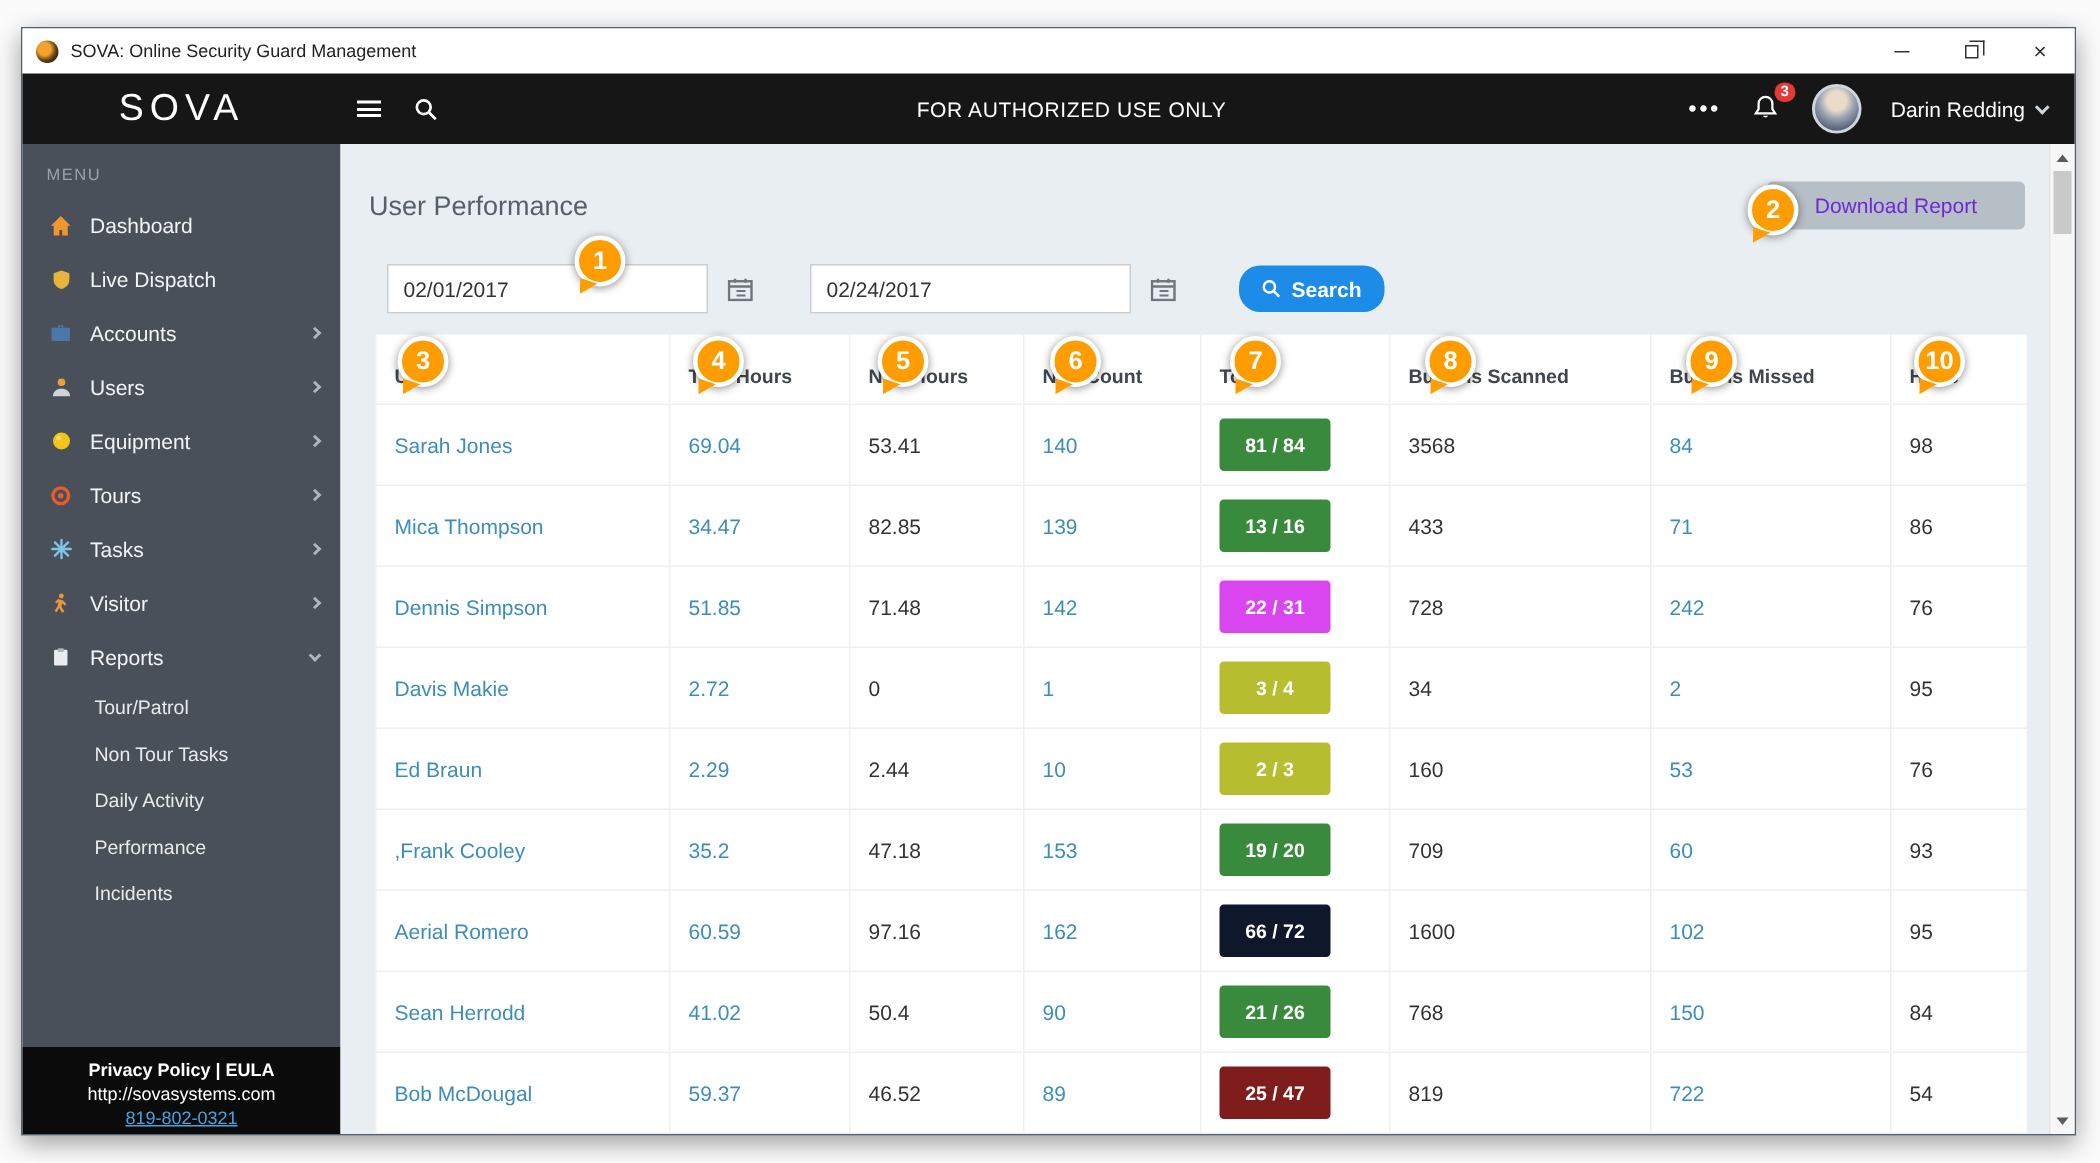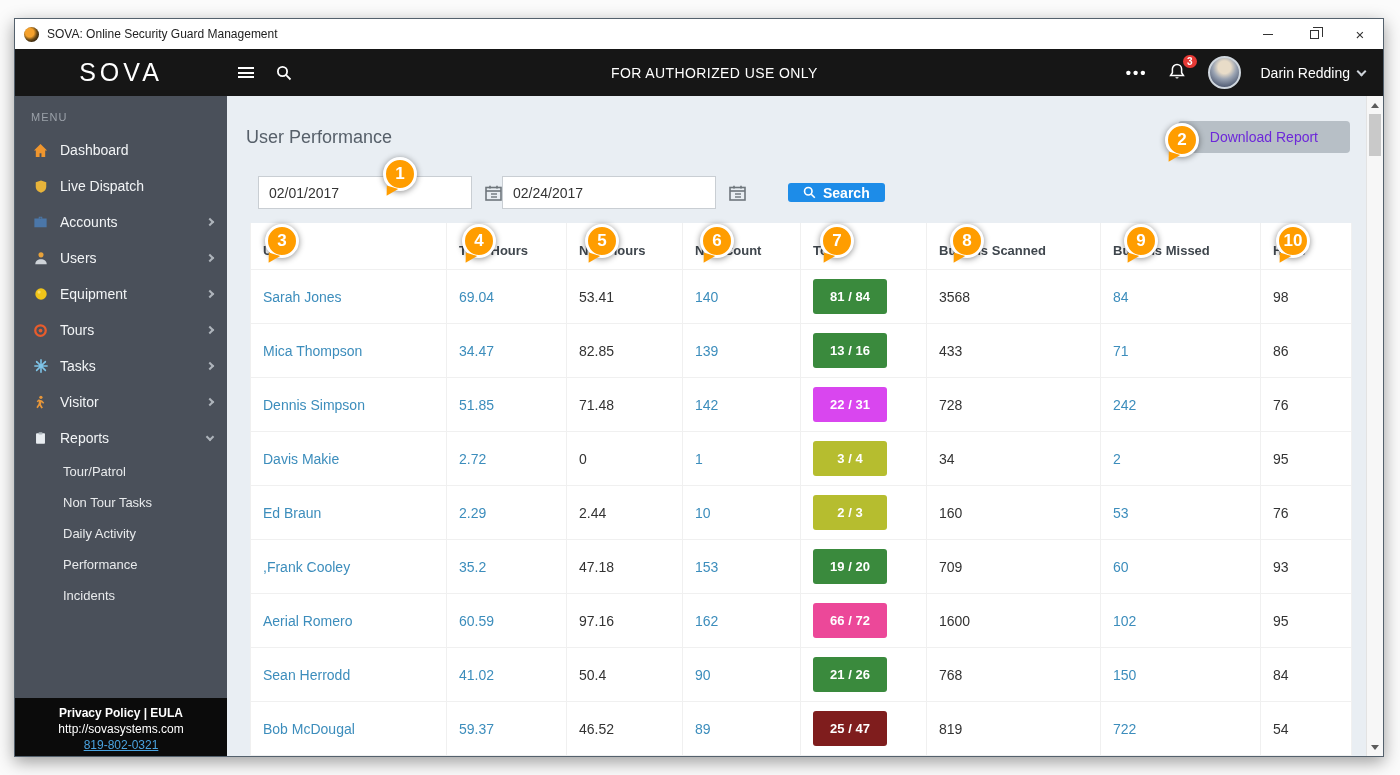--- a/index.html
+++ b/index.html
@@ -54,22 +54,22 @@
   
   .main{flex:1;background:#e9eef3;position:relative;overflow:hidden}
   .page-header{display:flex;justify-content:space-between;align-items:center;margin:25px 16px 0 19px}
   .page-title{font-size:18px;font-weight:400;color:#57606a}
   .download-btn{background:#b7bfc6;color:#6d28d9;border:none;border-radius:4px;padding:8px 32px;font-size:14px;
     font-family:Liberation Sans, sans-serif;cursor:pointer}
   .filters{display:flex;align-items:center;margin:23px 0 0 31px}
   .date-input{width:214px;height:33px;border:1px solid #c9ced3;background:#fff;padding:0 10px;font-size:14px;color:#333;
     font-family:"Liberation Sans",sans-serif}
   .cal{margin:0 0 0 13px;display:flex;align-items:center;cursor:pointer}
-  .gap2{}
-  .search-btn{margin-left:42px;background:var(--searchblue);color:#fff;border:none;border-radius:3px;height:19px;
+  .gap2{margin-left:38px}
+  .search-btn{margin-left:42px;background:var(--searchblue);color:#fff;border:none;border-radius:14px;height:31px;
     padding:0 15px;font-size:14px;font-weight:bold;display:flex;align-items:center;gap:7px;cursor:pointer;
     font-family:"Liberation Sans",sans-serif}
   
   .card{margin:14px 14px 0 23px;background:#fff;min-height:600px}
   table{width:100%;border-collapse:collapse;table-layout:fixed;font-size:14px;color:#333}
   col.c-user{width:196px}col.c-th{width:120px}col.c-nh{width:116px}col.c-nc{width:118px}
   col.c-t{width:126px}col.c-bs{width:174px}col.c-bm{width:160px}
   th{text-align:left;font-size:13px;color:#3f464d;font-weight:bold;padding:20px 8px 11px 12px;border:1px solid #f0f0f0;border-top:none}
   td{padding:15px 8px 15px 12px;border:1px solid #f0f0f0;vertical-align:middle}
   .cell-link{color:var(--link);text-decoration:none;cursor:pointer}
@@ -369,21 +369,21 @@
                 <td><span class="tour-badge" style="background:#3a8a3d">19 / 20</span></td>
                 <td>709</td>
                 <td><a class="cell-link">60</a></td>
                 <td>93</td>
               </tr>
               <tr>
                 <td><a class="cell-link">Aerial Romero</a></td>
                 <td><a class="cell-link">60.59</a></td>
                 <td>97.16</td>
                 <td><a class="cell-link">162</a></td>
-                <td><span class="tour-badge" style="background:#ec4899">66 / 72</span></td>
+                <td><span class="tour-badge" style="background:#0f172a">66 / 72</span></td>
                 <td>1600</td>
                 <td><a class="cell-link">102</a></td>
                 <td>95</td>
               </tr>
               <tr>
                 <td><a class="cell-link">Sean Herrodd</a></td>
                 <td><a class="cell-link">41.02</a></td>
                 <td>50.4</td>
                 <td><a class="cell-link">90</a></td>
                 <td><span class="tour-badge" style="background:#3a8a3d">21 / 26</span></td>

